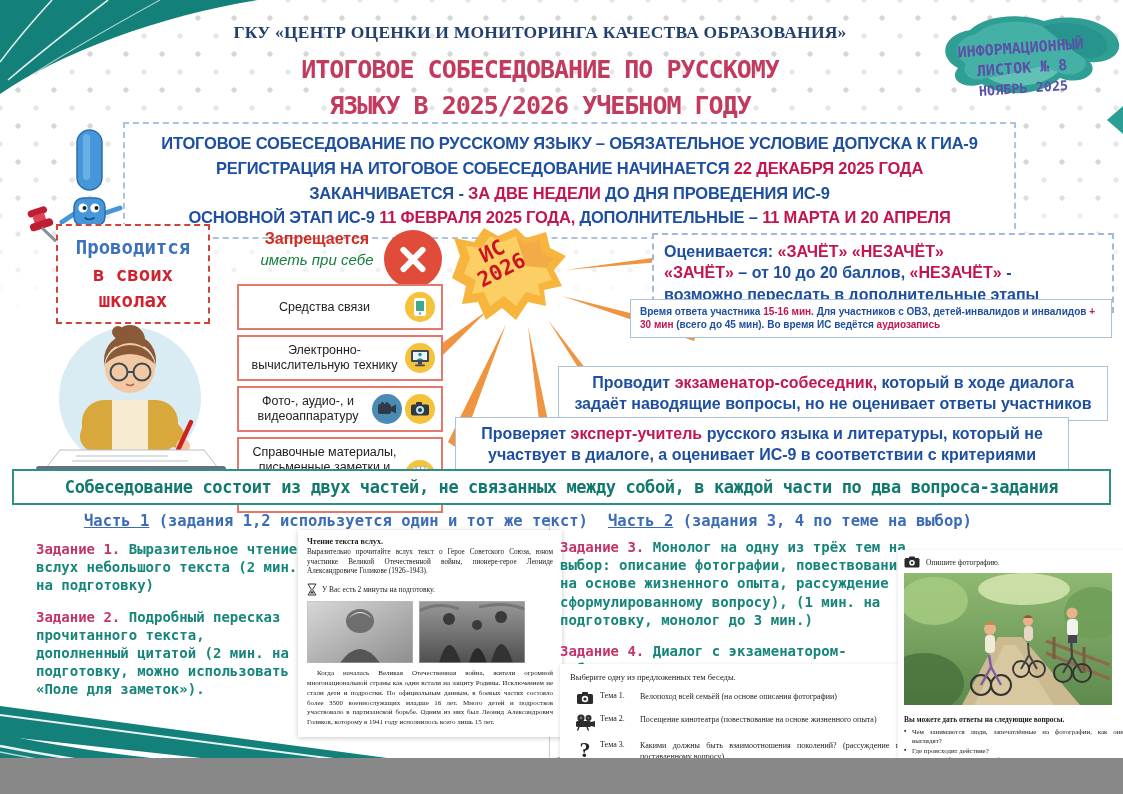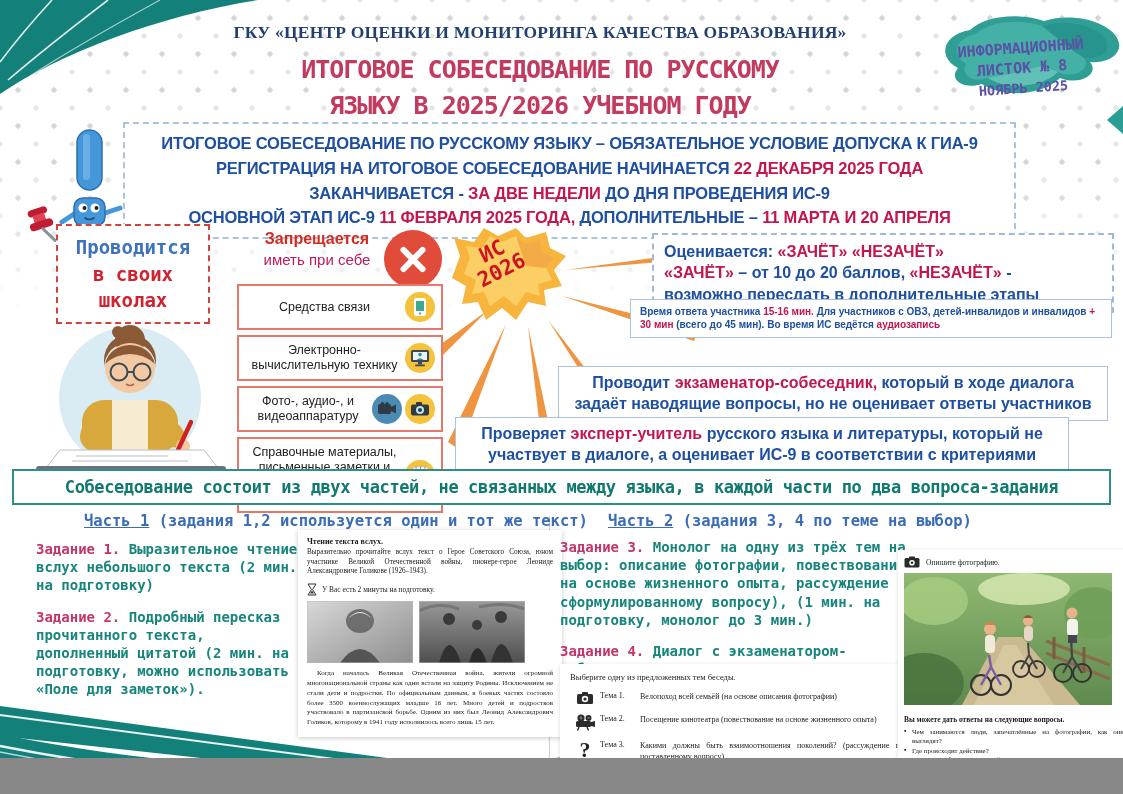--- a/index.html
+++ b/index.html
@@ -25,21 +25,21 @@
   
   .notice{left:123px;top:122px;width:873px;border:2px dashed #aac3de;background:#fff;
     text-align:center;font-weight:bold;font-size:16.5px;line-height:1.5;padding:7px 8px;color:#1E4FA0;letter-spacing:-.2px;}
   
   .locbox{left:56px;top:224px;width:150px;height:88px;border:2px dashed #D04338;background:#fff;
     text-align:center;padding-top:8px;line-height:1.4;}
   .locbox .l1{color:#3E72BC;font-size:19px;} .locbox .l2{color:#CF2330;font-size:19px;text-align:center;}
   
   .probTitle{left:248px;top:228px;width:138px;text-align:center;line-height:1.35;}
   .probTitle .p1{color:#D42B1F;font-weight:bold;font-size:16px;}
-  .probTitle .p2{color:#be185d;font-size:15px;}
+  .probTitle .p2{color:#15803d;font-size:15px;font-style:italic;}
   .xcircle{left:384px;top:230px;width:58px;height:58px;border-radius:50%;background:#E14B3A;}
   .xcircle i{position:absolute;left:26px;top:13px;width:6px;height:33px;background:#fff;border-radius:3px;display:block;}
   .xcircle i:first-child{transform:rotate(45deg);} .xcircle i:last-child{transform:rotate(-45deg);}
   .probItems{left:237px;top:284px;width:206px;}
   .pitem{display:flex;align-items:center;justify-content:space-between;border:2px solid #E4796B;
     background:#fff;margin-bottom:5px;padding:6px 6px 6px 9px;font-size:12.5px;color:#222;line-height:1.2;}
   .pitem .lbl{flex:1;padding-right:4px;text-align:center;}
   .icirc{width:30px;height:30px;border-radius:50%;flex:none;display:flex;align-items:center;justify-content:center;}
   .yellow{background:#F5C23C;} .bluec{background:#4A8AB5;}
   
@@ -299,21 +299,21 @@
   </div>
 
   <div class="lay ibox conduct">
     <span class="b">Проводит </span><span class="r">экзаменатор-собеседник,</span><span class="b"> который в ходе диалога задаёт наводящие вопросы, но не оценивает ответы участников</span>
   </div>
 
   <div class="lay ibox expert">
     <span class="b">Проверяет </span><span class="r">эксперт-учитель</span><span class="b"> русского языка и литературы, который не участвует в диалоге, а оценивает ИС-9 в соответствии с критериями</span>
   </div>
 
-  <div class="lay banner hand">Собеседование состоит из двух частей, не связанных между языка, в каждой части по два вопроса-задания</div>
+  <div class="lay banner hand">Собеседование состоит из двух частей, не связанных между собой, в каждой части по два вопроса-задания</div>
   <div class="lay vdiv"></div>
 
   <div class="lay phead p1head hand">
     <span class="u">Часть 1</span><span> (задания 1,2 используется один и тот же текст)</span>
   </div>
   <div class="lay tasks1 hand">
     <div class="task">
       <span class="tl">Задание 1.</span><span class="tx"> Выразительное чтение вслух небольшого текста (2 мин. на подготовку)</span>
     </div>
     <div class="task">

